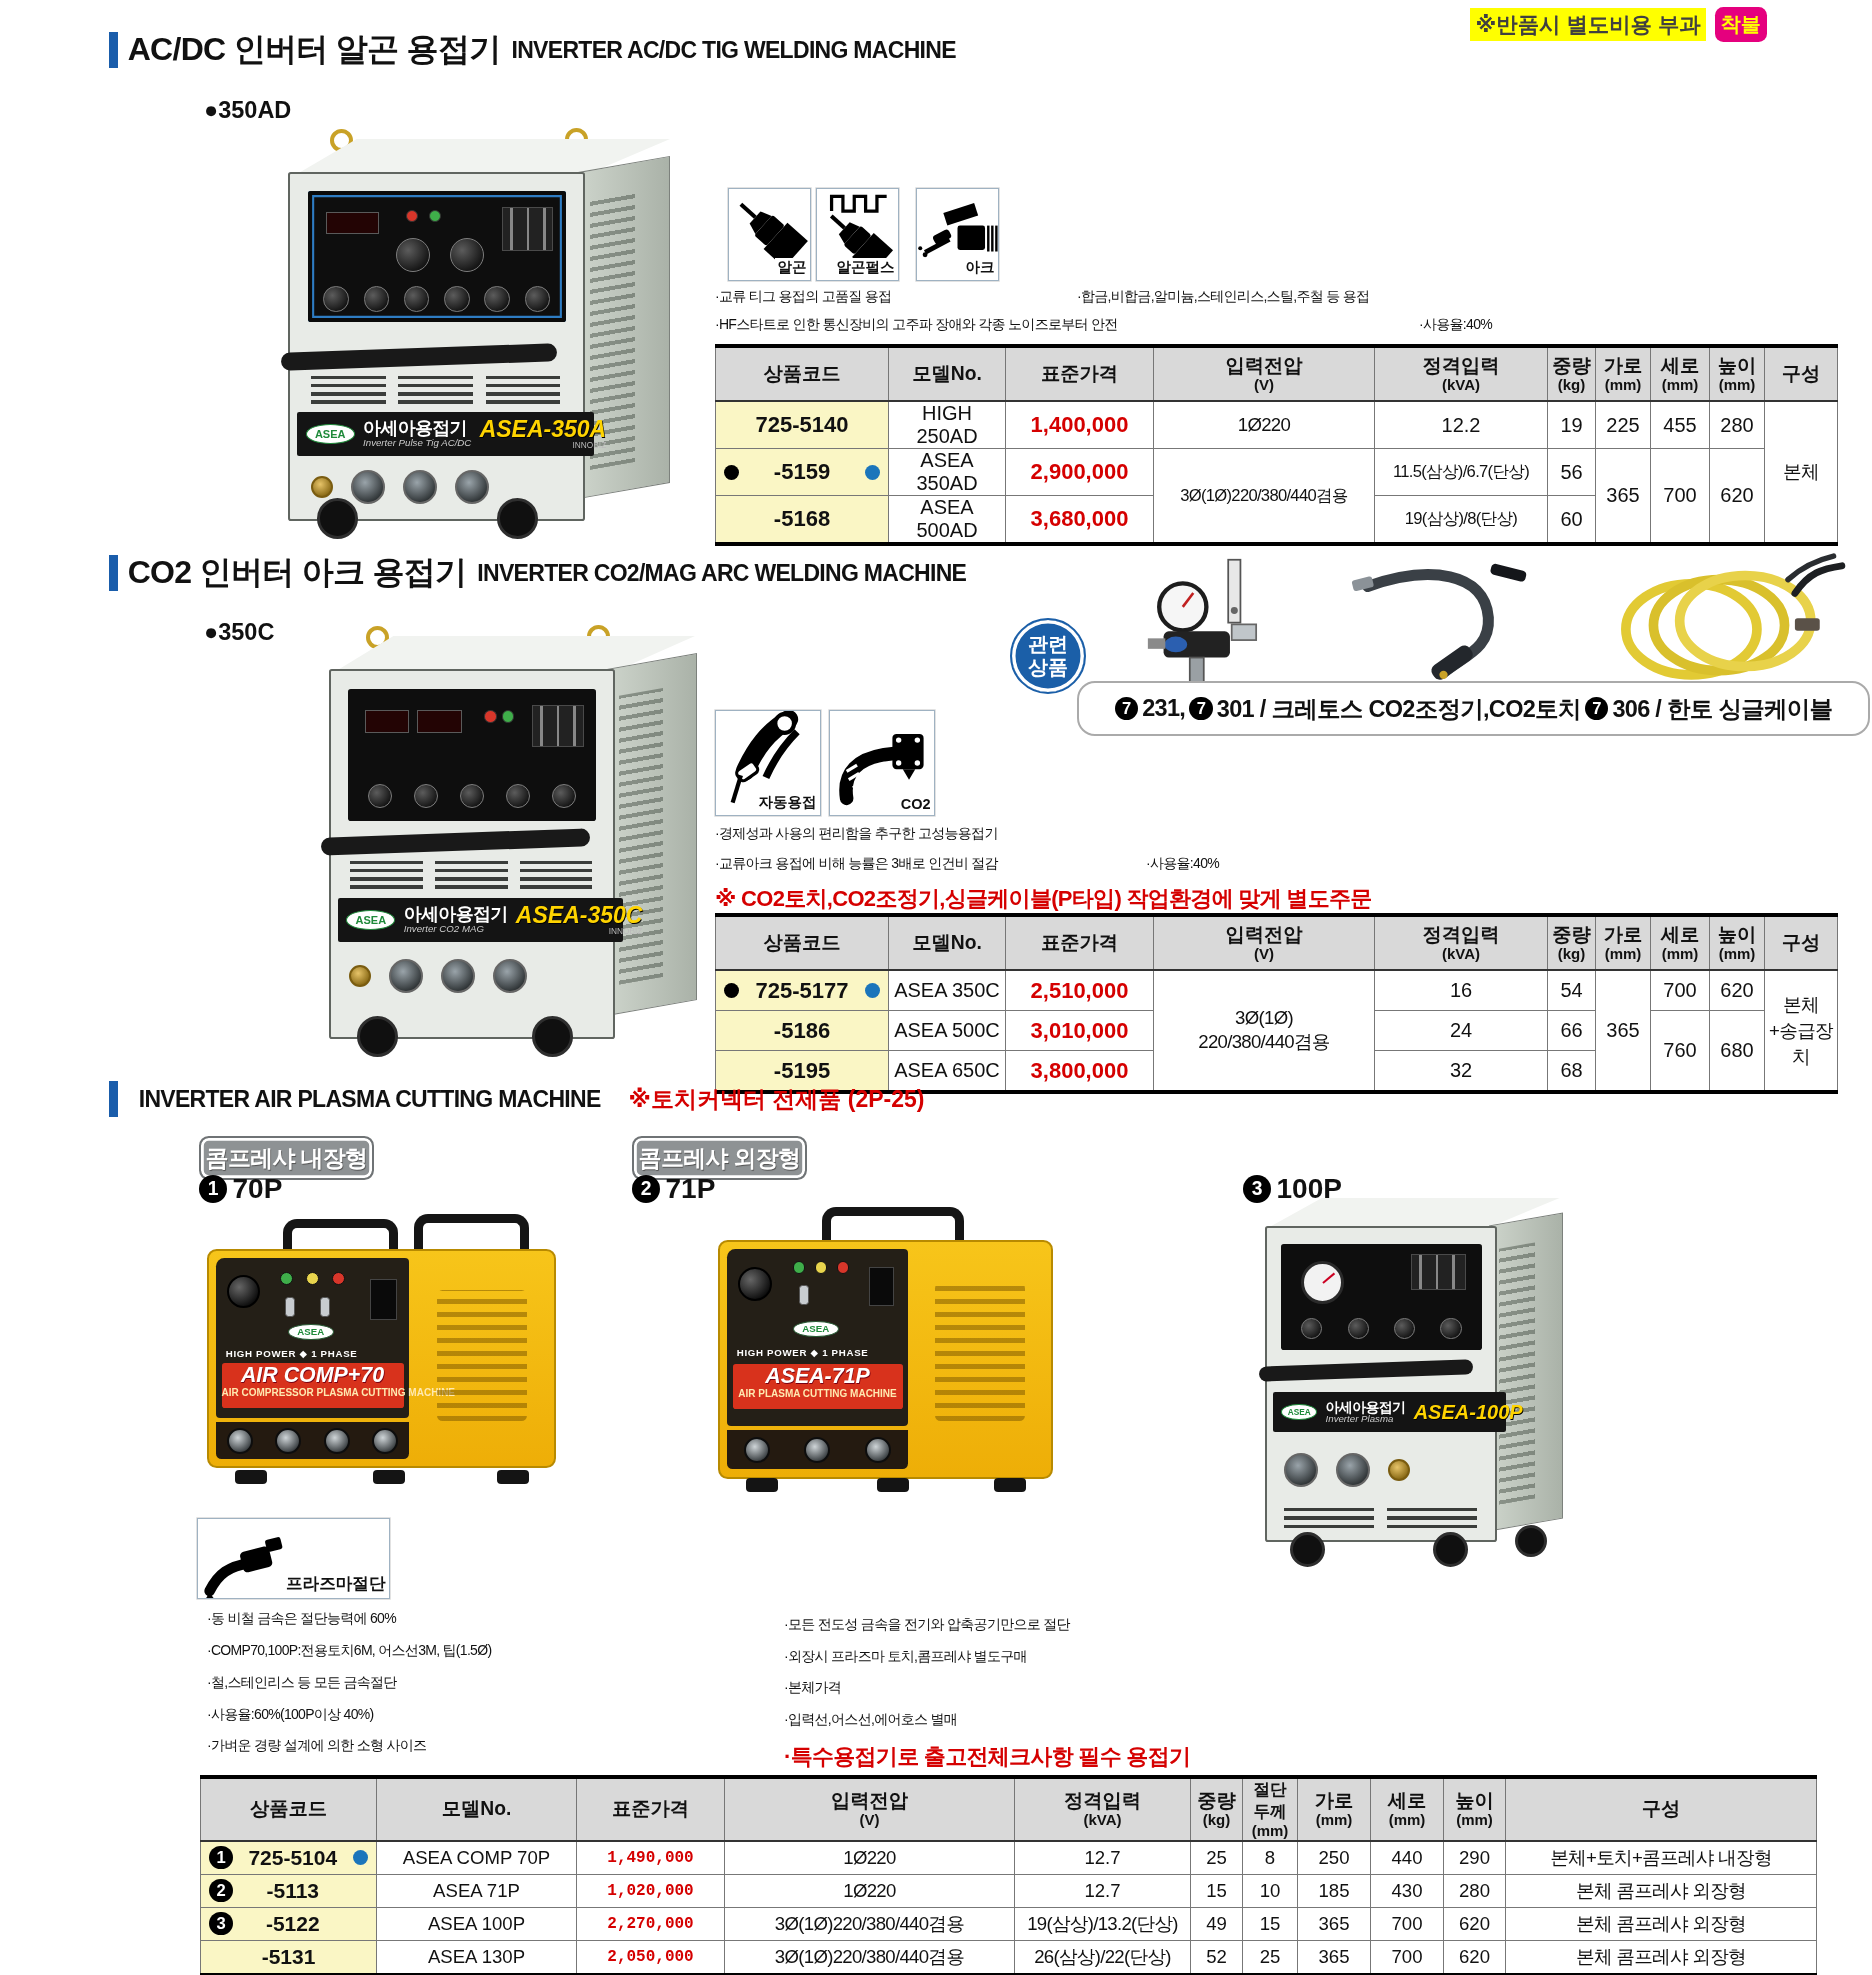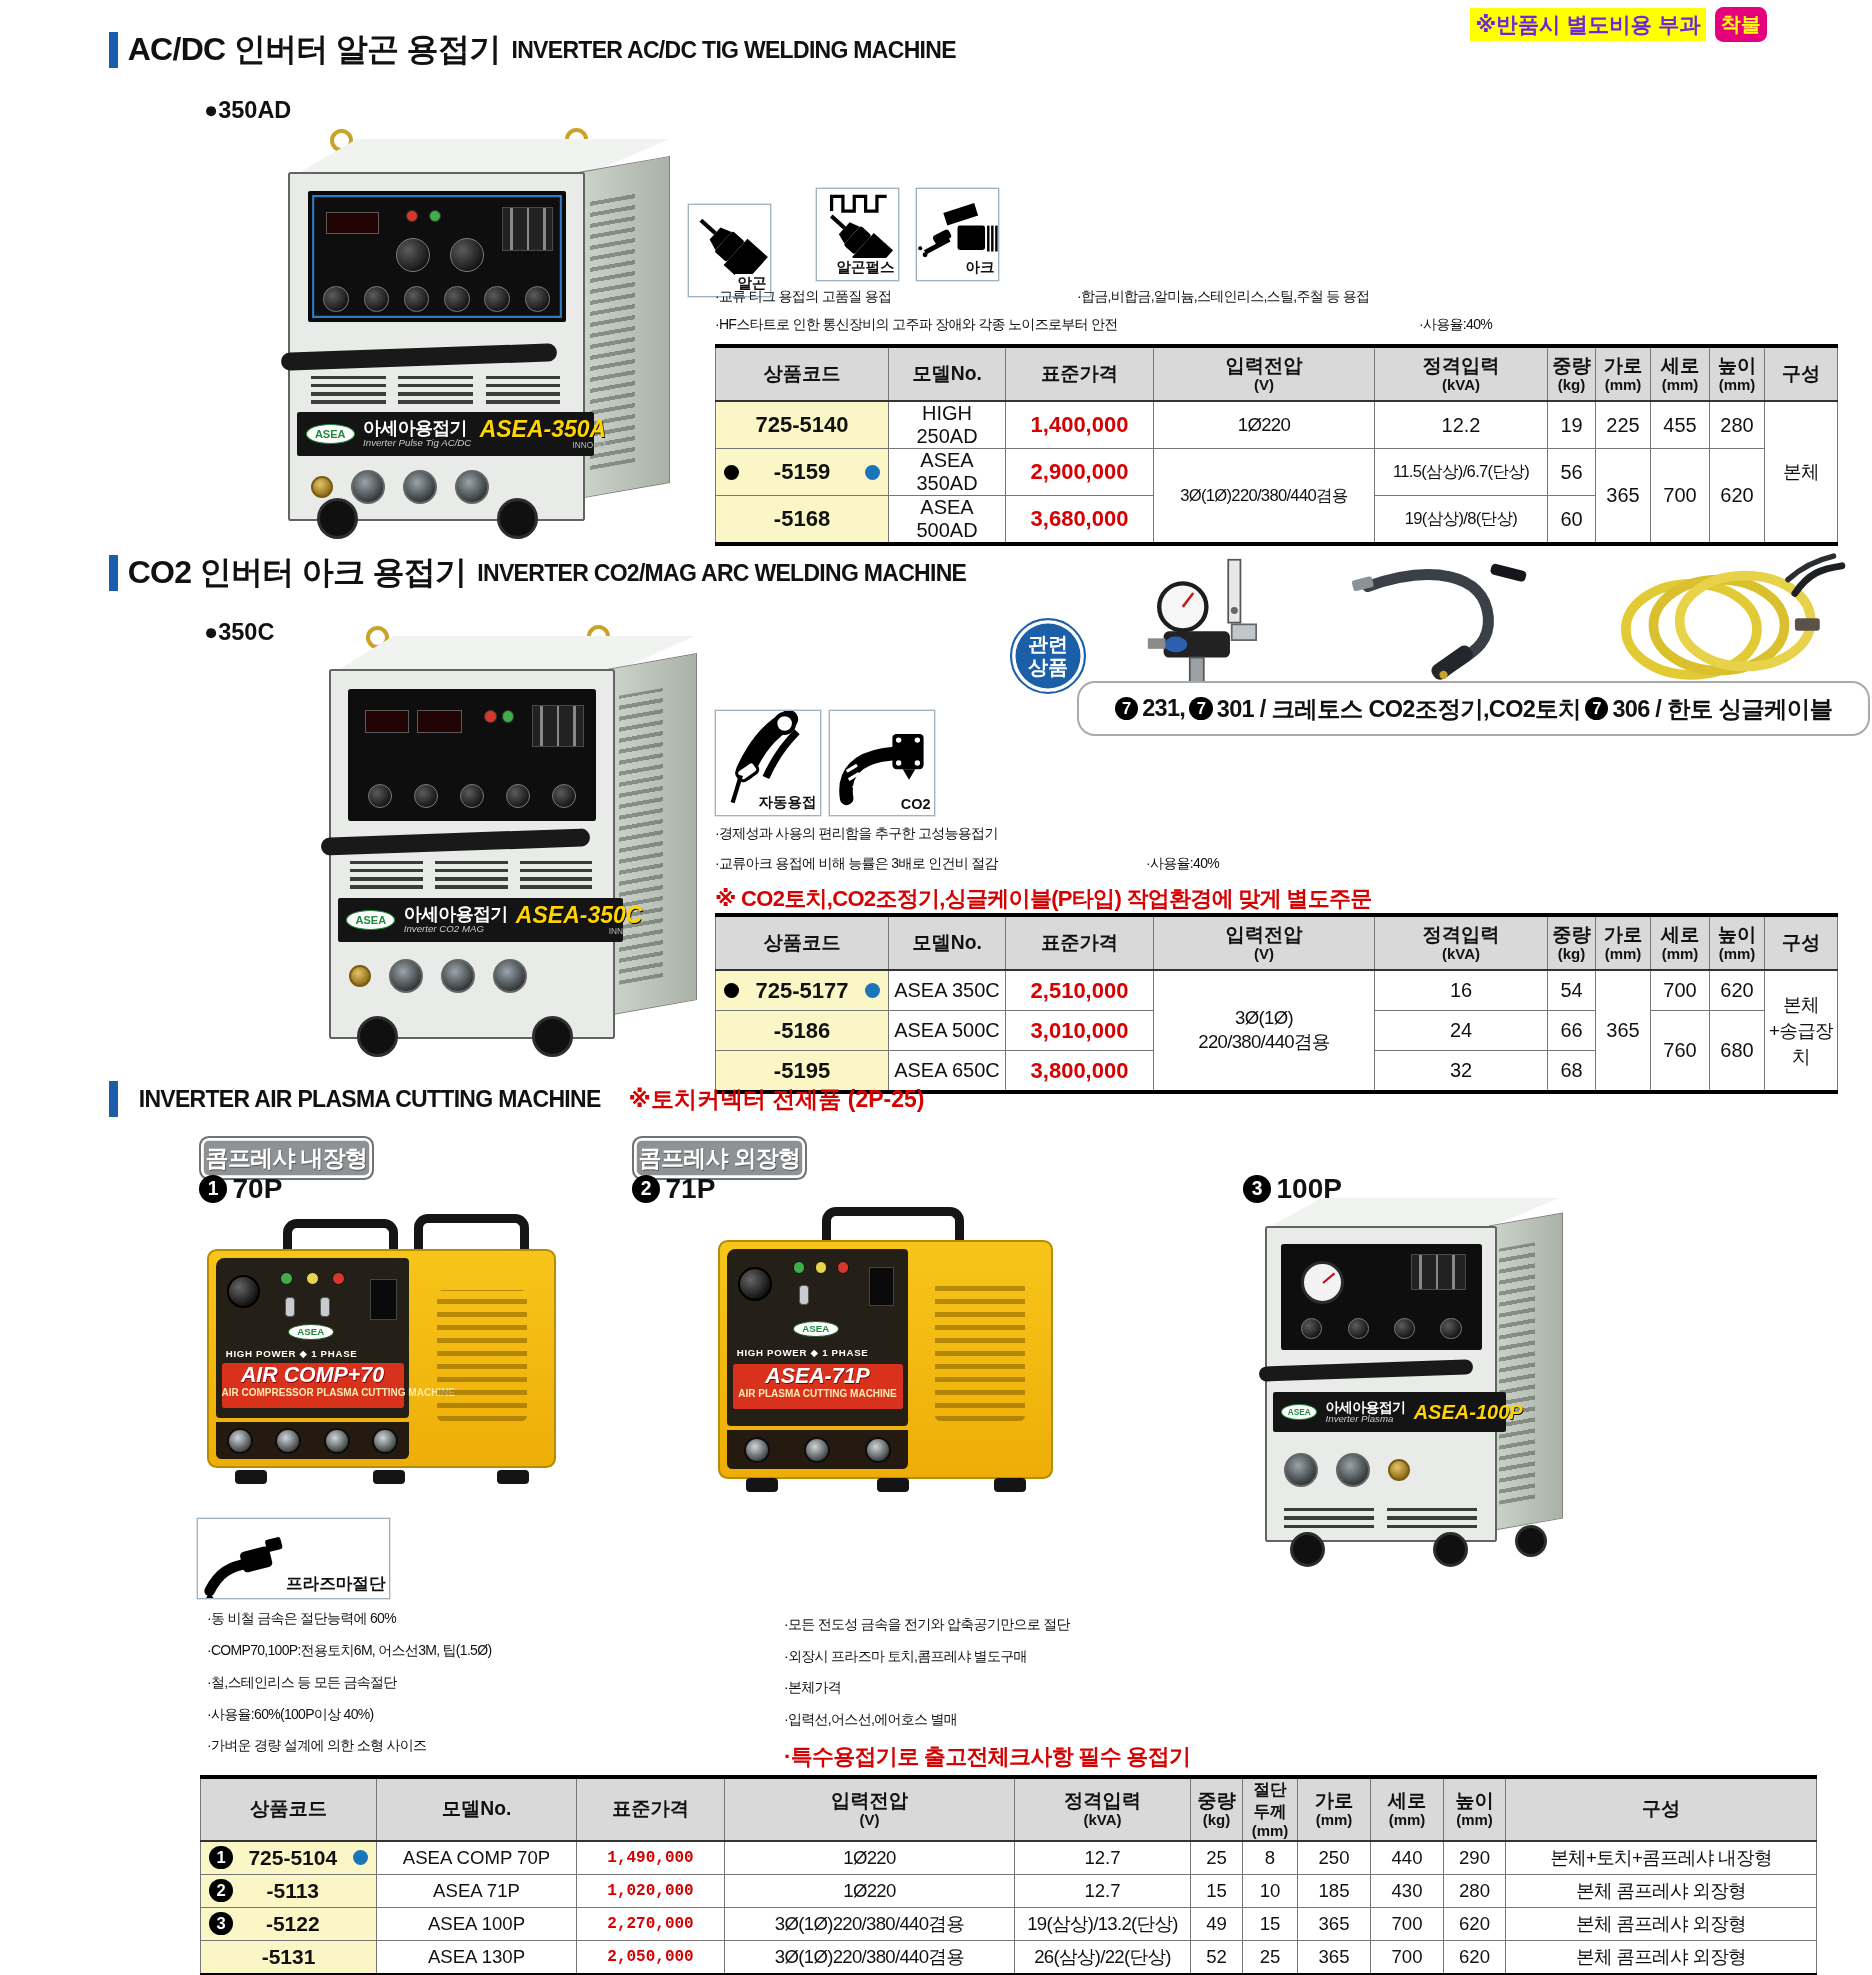--- a/index.html
+++ b/index.html
@@ -2,21 +2,21 @@
 <html style="font-size:11px"><head>
 <meta charset="utf-8">
 <style>
   html,body{margin:0;padding:0;background:#fff;}
   body{width:1873px;height:1975px;font-family:"Liberation Sans","DejaVu Sans",sans-serif;color:#111;}
   #page{position:relative;width:1873px;height:1975px;background:#fff;overflow:hidden;}
   .abs{position:absolute;}
 
   
   .notice{position:absolute;left:1470px;top:7px;display:flex;align-items:center;gap:8.3px;}
-  .notice-text{background:#ffff00;color:#6d28d9;font-weight:bold;font-size:21.4px;padding:2.1px 5.5px;}
+  .notice-text{background:#ffff00;color:#404040;font-weight:bold;font-size:21.4px;padding:2.1px 5.5px;}
   .notice-badge{background:#e5007e;color:#ffff00;font-weight:bold;font-size:20px;padding:4.1px 6.2px;border-radius:8.3px;}
 
   
   .sec-title{position:absolute;display:flex;align-items:center;}
   .sec-bar{width:9px;height:36px;background:#1a5dab;margin-right:9.7px;}
   .sec-ko{font-size:32px;font-weight:800;letter-spacing:-0.7px;}
   .sec-en{font-size:23px;font-weight:700;margin-left:11px;letter-spacing:-0.7px;}
   .sec-note-red{color:#d50000;font-size:23px;font-weight:700;margin-left:28px;}
   .model-label{position:absolute;font-size:23.5px;font-weight:600;}
 
@@ -190,21 +190,21 @@
         <i class="brass"></i>
         <i></i>
         <i></i>
         <i></i>
       </div>
     </div>
     <span class="c-wheel" style="left:48px;bottom:0;"></span>
     <span class="c-wheel" style="left:228px;bottom:0;"></span>
   </div>
 
-  <div class="pico" style="left:688px;top:188px;width:81px;height:91px;margin-top:16px;">
+  <div class="pico" style="left:728px;top:188px;width:81px;height:91px;">
     <svg width="81" height="91" viewBox="0 0 100 110">
       <g transform="rotate(42 50 50)" fill="#000">
         <rect x="2" y="47" width="24" height="5"></rect>
         <polygon points="26,40 40,35 40,65 26,60"></polygon>
         <rect x="40" y="33" width="20" height="34" rx="3"></rect>
         <rect x="60" y="28" width="34" height="44"></rect>
       </g>
     </svg>
     <span class="pico-label">알곤</span>
   </div>

